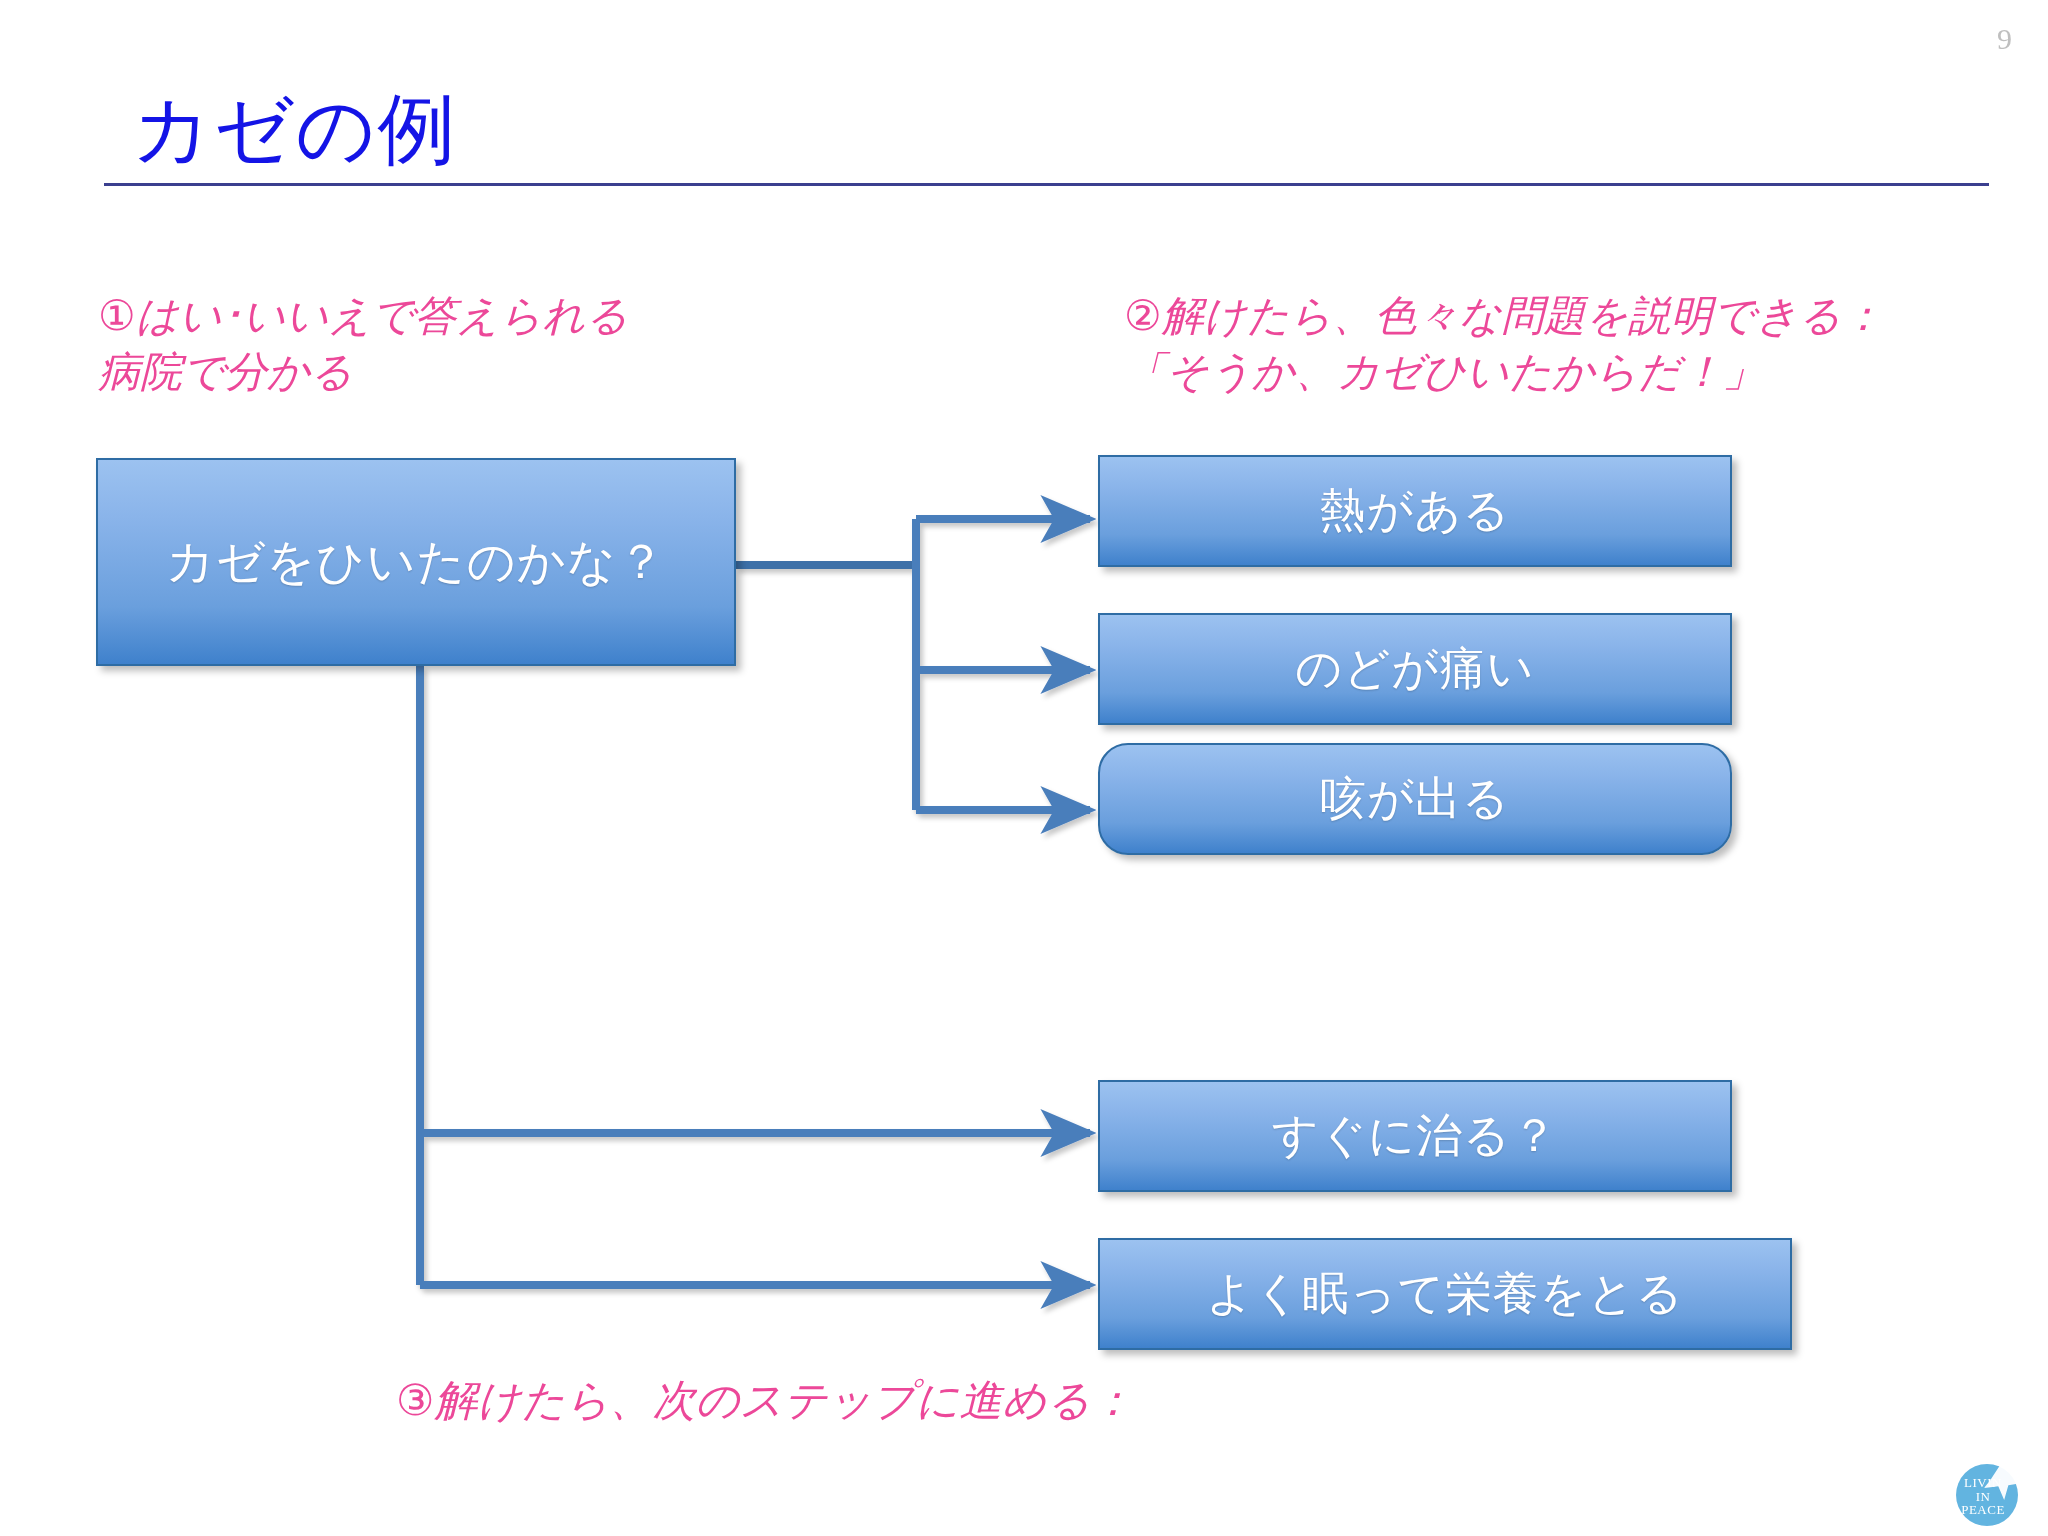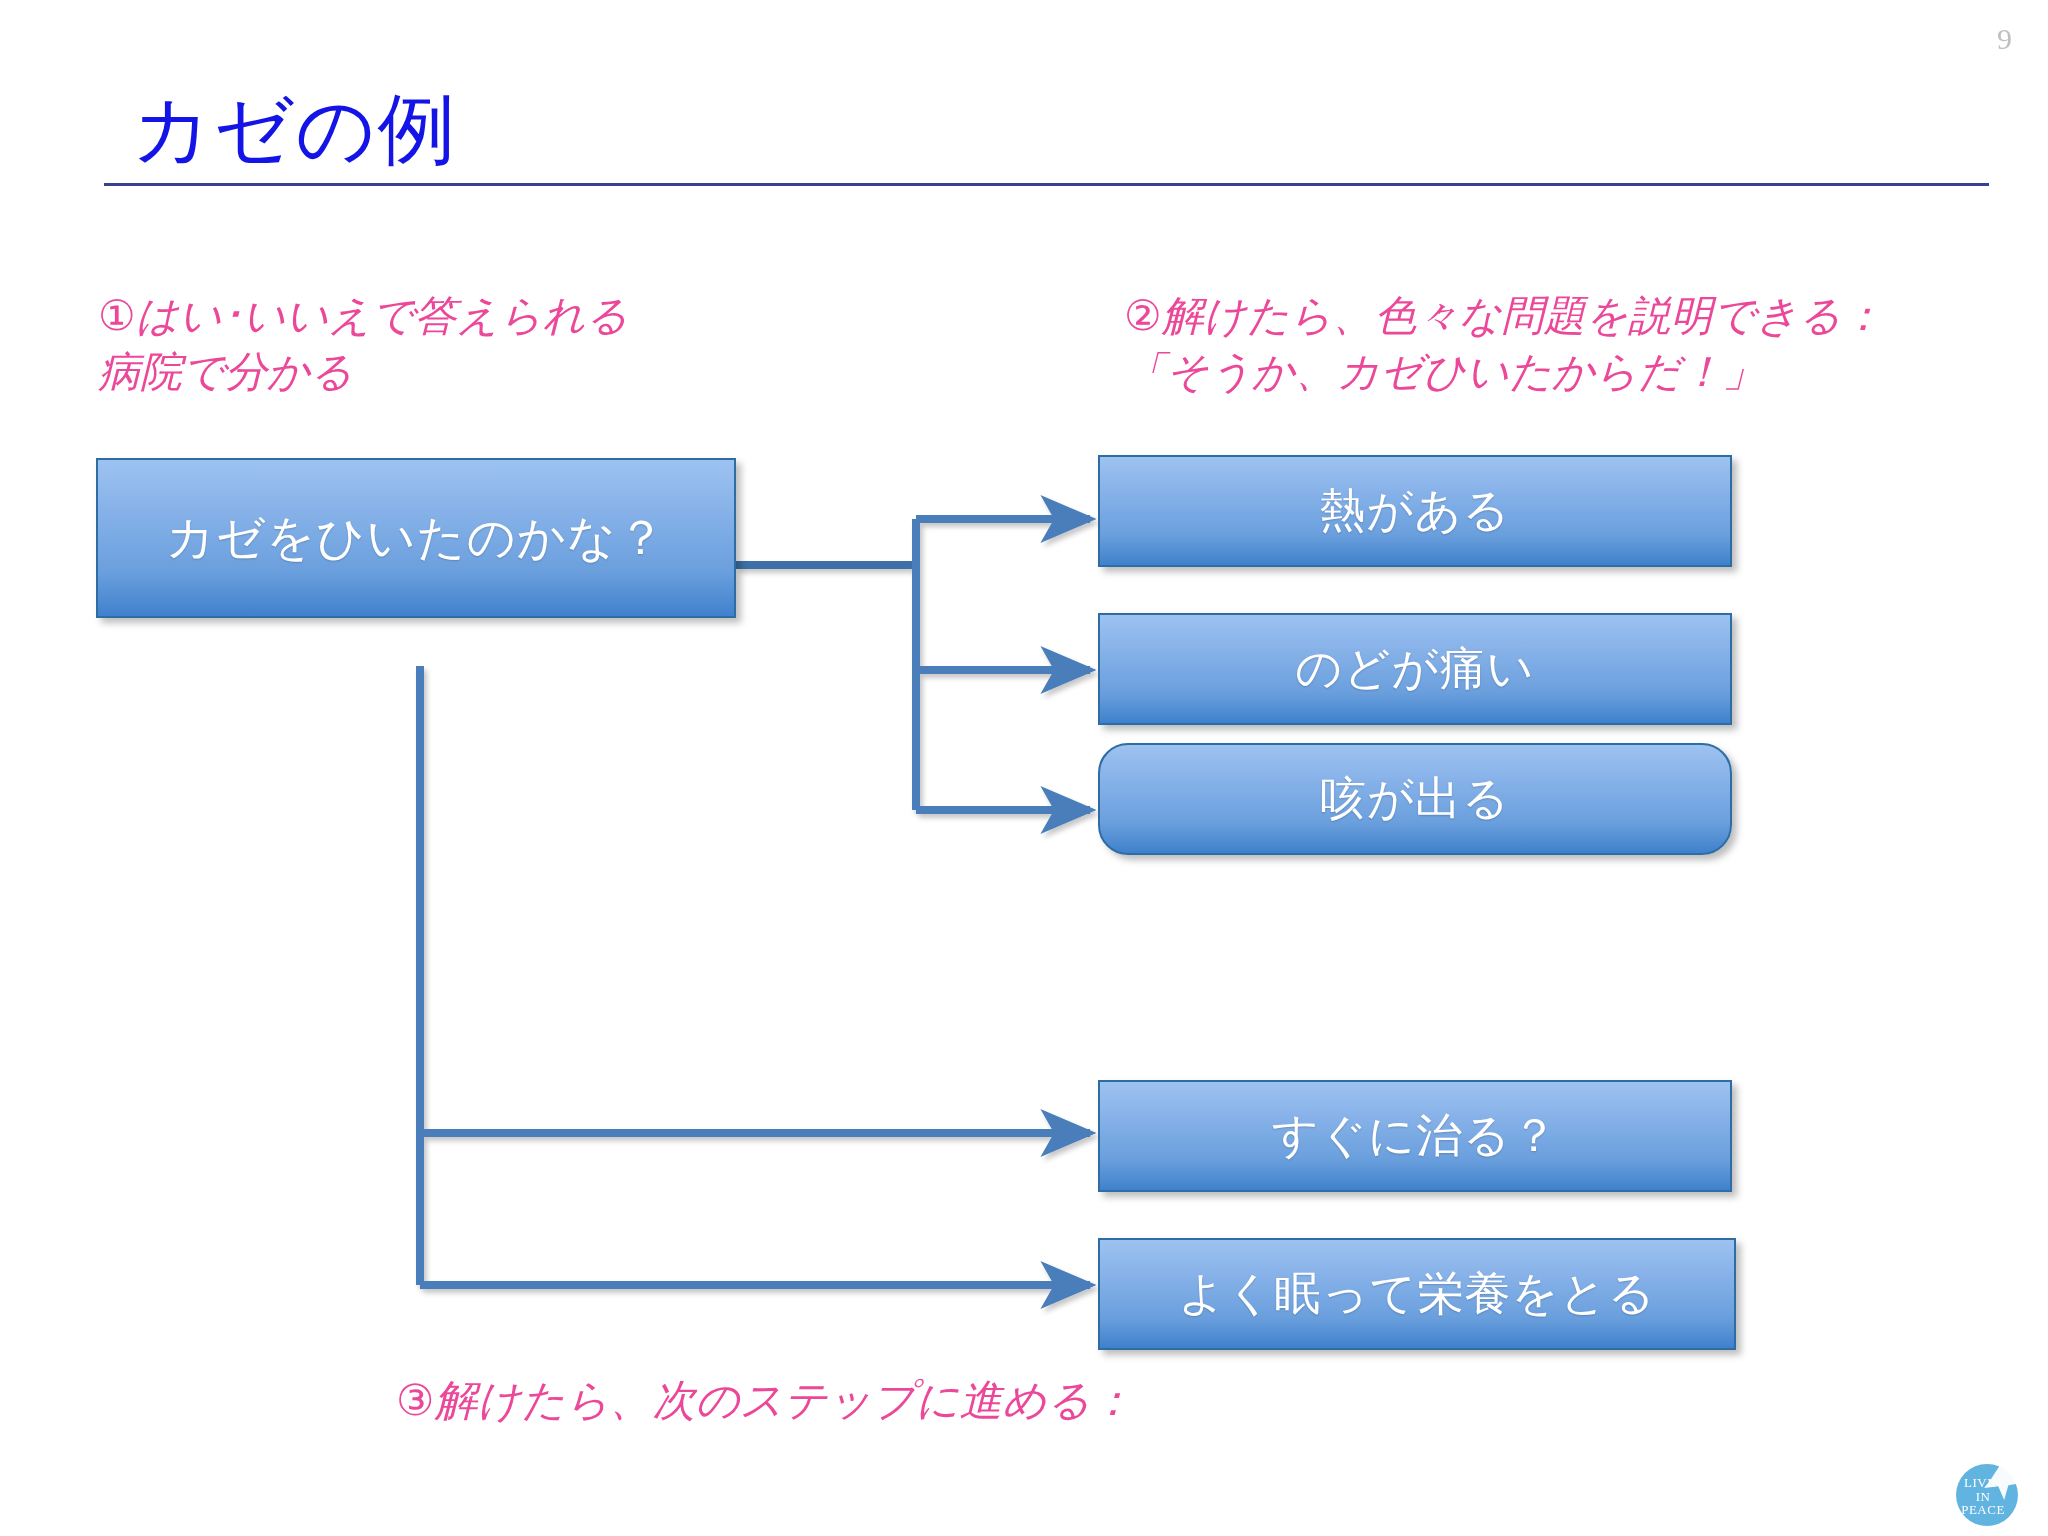--- a/index.html
+++ b/index.html
@@ -78,29 +78,29 @@
     justify-content: center;
     color: #ffffff;
     font-family: "DejaVu Sans", "Liberation Sans", sans-serif;
     font-size: 46px;
     letter-spacing: 1px;
     text-shadow: 0 1px 2px rgba(0,0,0,0.18);
     z-index: 3;
   }
   .fbox.main {
     left: 96px; top: 458px;
-    width: 640px; height: 160px;
+    width: 640px; height: 208px;
     font-size: 48px;
     align-items: center;
   }
   .fbox.r1 { left: 1098px; top: 455px;  width: 634px; height: 112px; }
   .fbox.r2 { left: 1098px; top: 613px;  width: 634px; height: 112px; }
   .fbox.r3 { left: 1098px; top: 743px;  width: 634px; height: 112px; border-radius: 30px; }
   .fbox.r4 { left: 1098px; top: 1080px; width: 634px; height: 112px; }
-  .fbox.r5 { left: 1098px; top: 1238px; width: 638px; height: 112px; }
+  .fbox.r5 { left: 1098px; top: 1238px; width: 694px; height: 112px; }
 
   
   .connectors {
     position: absolute;
     left: 0; top: 0;
     width: 2048px; height: 1536px;
     z-index: 1;
     pointer-events: none;
   }
 

